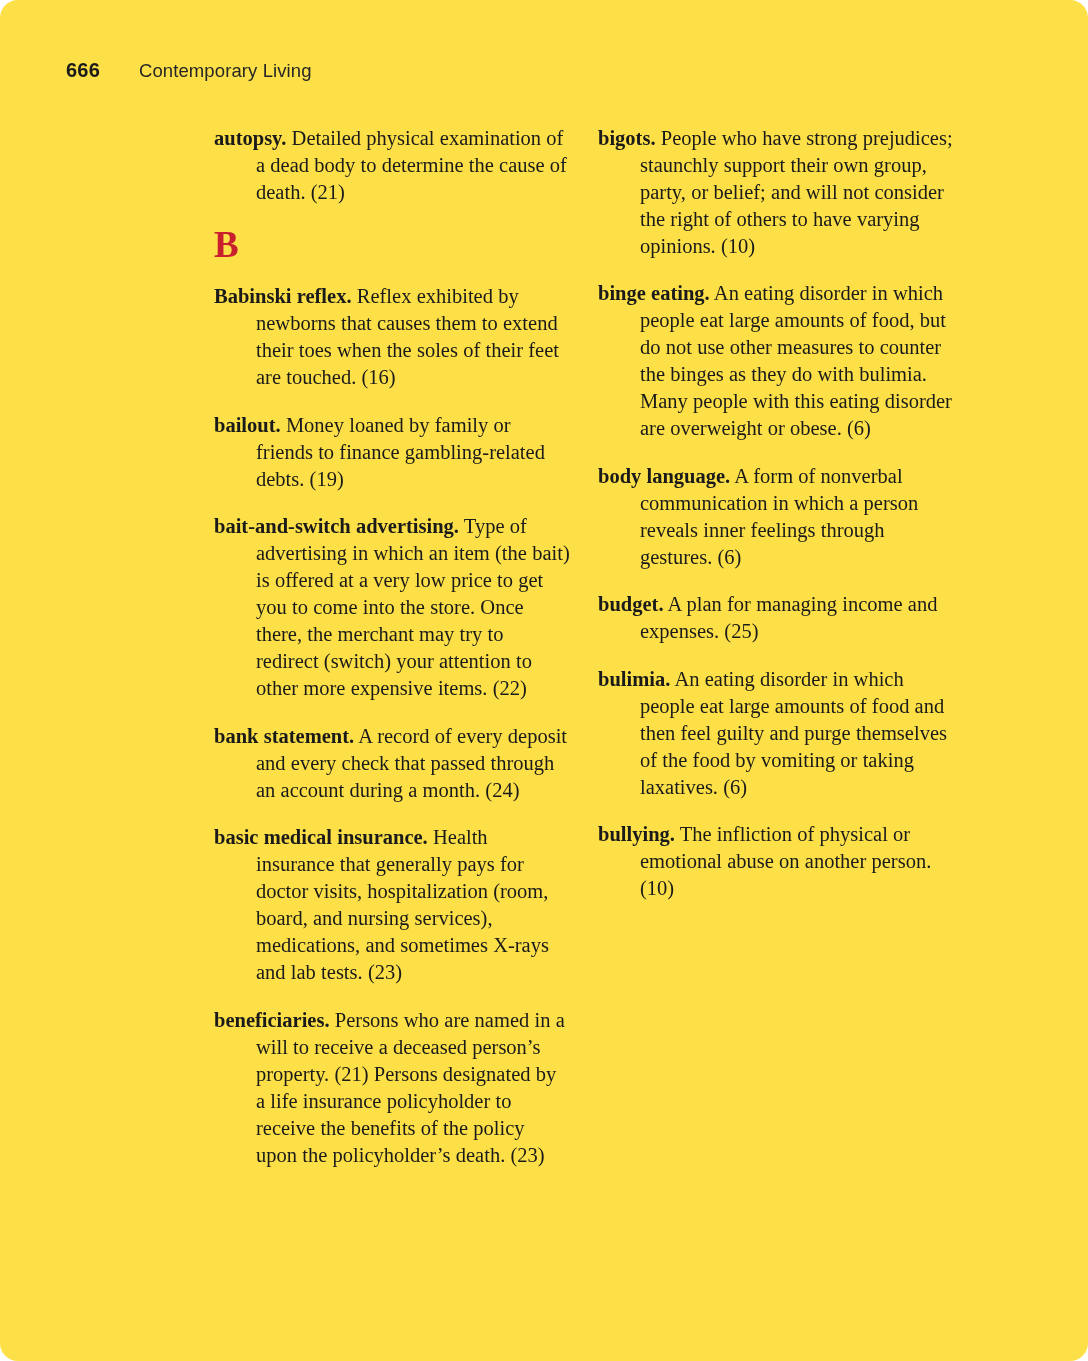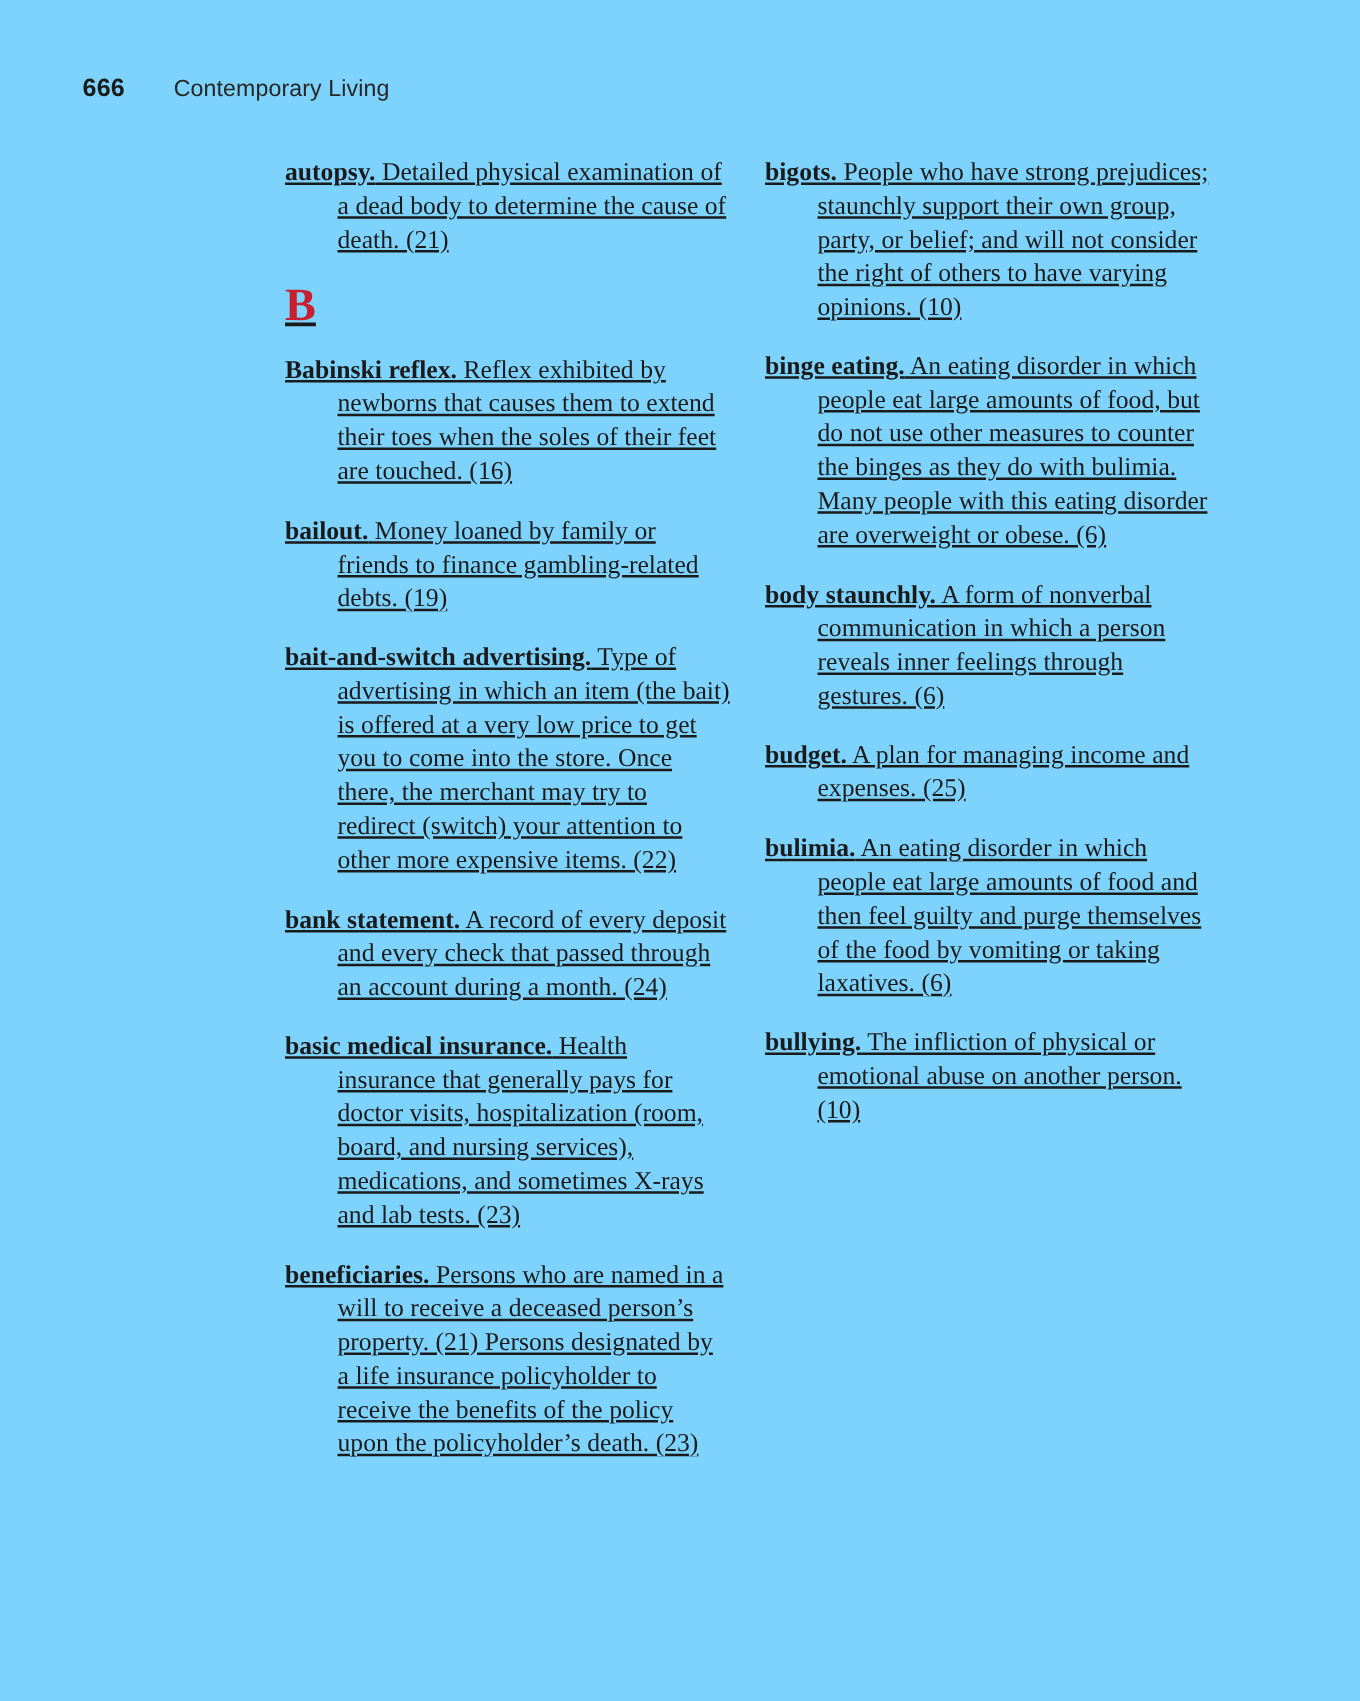--- a/index.html
+++ b/index.html
@@ -12,21 +12,22 @@
     background: #ffffff;
     font-family: "Liberation Serif", serif;
     color: #1a1a1a;
     -webkit-font-smoothing: antialiased;
   }
   .page {
     position: relative;
     width: 1088px;
     height: 1361px;
     overflow: hidden;
-    background: #7dd3fc;
+    background: #fde047;
+    border-radius: 18px;
   }
 
   
   .running-head {
     position: absolute;
     left: 66px;
     top: 45px;
     display: flex;
     align-items: baseline;
     font-family: "Liberation Sans", sans-serif;
@@ -42,26 +43,25 @@
     font-size: 18.5px;
     font-weight: normal;
     color: #262626;
     letter-spacing: 0.1px;
     margin-top: 15px;
   }
 
   
   .columns {
     position: absolute;
-    left: 228px;
+    left: 214px;
     top: 104px;
     width: 760px;
     display: flex;
     gap: 28px;
-    text-decoration: underline;
   }
   .column {
     width: 356px;
   }
 
   
   .section-letter {
     color: #c8202e;
     font-family: "Liberation Serif", serif;
     font-weight: bold;
@@ -109,20 +109,20 @@
         <p class="entry"><span class="term">Babinski reflex.</span><span class="definition"> Reflex exhibited by newborns that causes them to extend their toes when the soles of their feet are touched. (16)</span></p>
         <p class="entry"><span class="term">bailout.</span><span class="definition"> Money loaned by family or friends to finance gambling-related debts. (19)</span></p>
         <p class="entry"><span class="term">bait-and-switch advertising.</span><span class="definition"> Type of advertising in which an item (the bait) is offered at a very low price to get you to come into the store. Once there, the merchant may try to redirect (switch) your attention to other more expensive items. (22)</span></p>
         <p class="entry"><span class="term">bank statement.</span><span class="definition"> A record of every deposit and every check that passed through an account during a month. (24)</span></p>
         <p class="entry"><span class="term">basic medical insurance.</span><span class="definition"> Health insurance that generally pays for doctor visits, hospitalization (room, board, and nursing services), medications, and sometimes X-rays and lab tests. (23)</span></p>
         <p class="entry"><span class="term">beneficiaries.</span><span class="definition"> Persons who are named in a will to receive a deceased person’s property. (21) Persons designated by a life insurance policyholder to receive the benefits of the policy upon the policyholder’s death. (23)</span></p>
       </div>
     <div class="column" id="col-1">
         <p class="entry"><span class="term">bigots.</span><span class="definition"> People who have strong prejudices; staunchly support their own group, party, or belief; and will not consider the right of others to have varying opinions. (10)</span></p>
         <p class="entry"><span class="term">binge eating.</span><span class="definition"> An eating disorder in which people eat large amounts of food, but do not use other measures to counter the binges as they do with bulimia. Many people with this eating disorder are overweight or obese. (6)</span></p>
-        <p class="entry"><span class="term">body staunchly.</span><span class="definition"> A form of nonverbal communication in which a person reveals inner feelings through gestures. (6)</span></p>
+        <p class="entry"><span class="term">body language.</span><span class="definition"> A form of nonverbal communication in which a person reveals inner feelings through gestures. (6)</span></p>
         <p class="entry"><span class="term">budget.</span><span class="definition"> A plan for managing income and expenses. (25)</span></p>
         <p class="entry"><span class="term">bulimia.</span><span class="definition"> An eating disorder in which people eat large amounts of food and then feel guilty and purge themselves of the food by vomiting or taking laxatives. (6)</span></p>
         <p class="entry"><span class="term">bullying.</span><span class="definition"> The infliction of physical or emotional abuse on another person. (10)</span></p>
       </div>
   </div>
 
 </div>
 
 </body></html>

